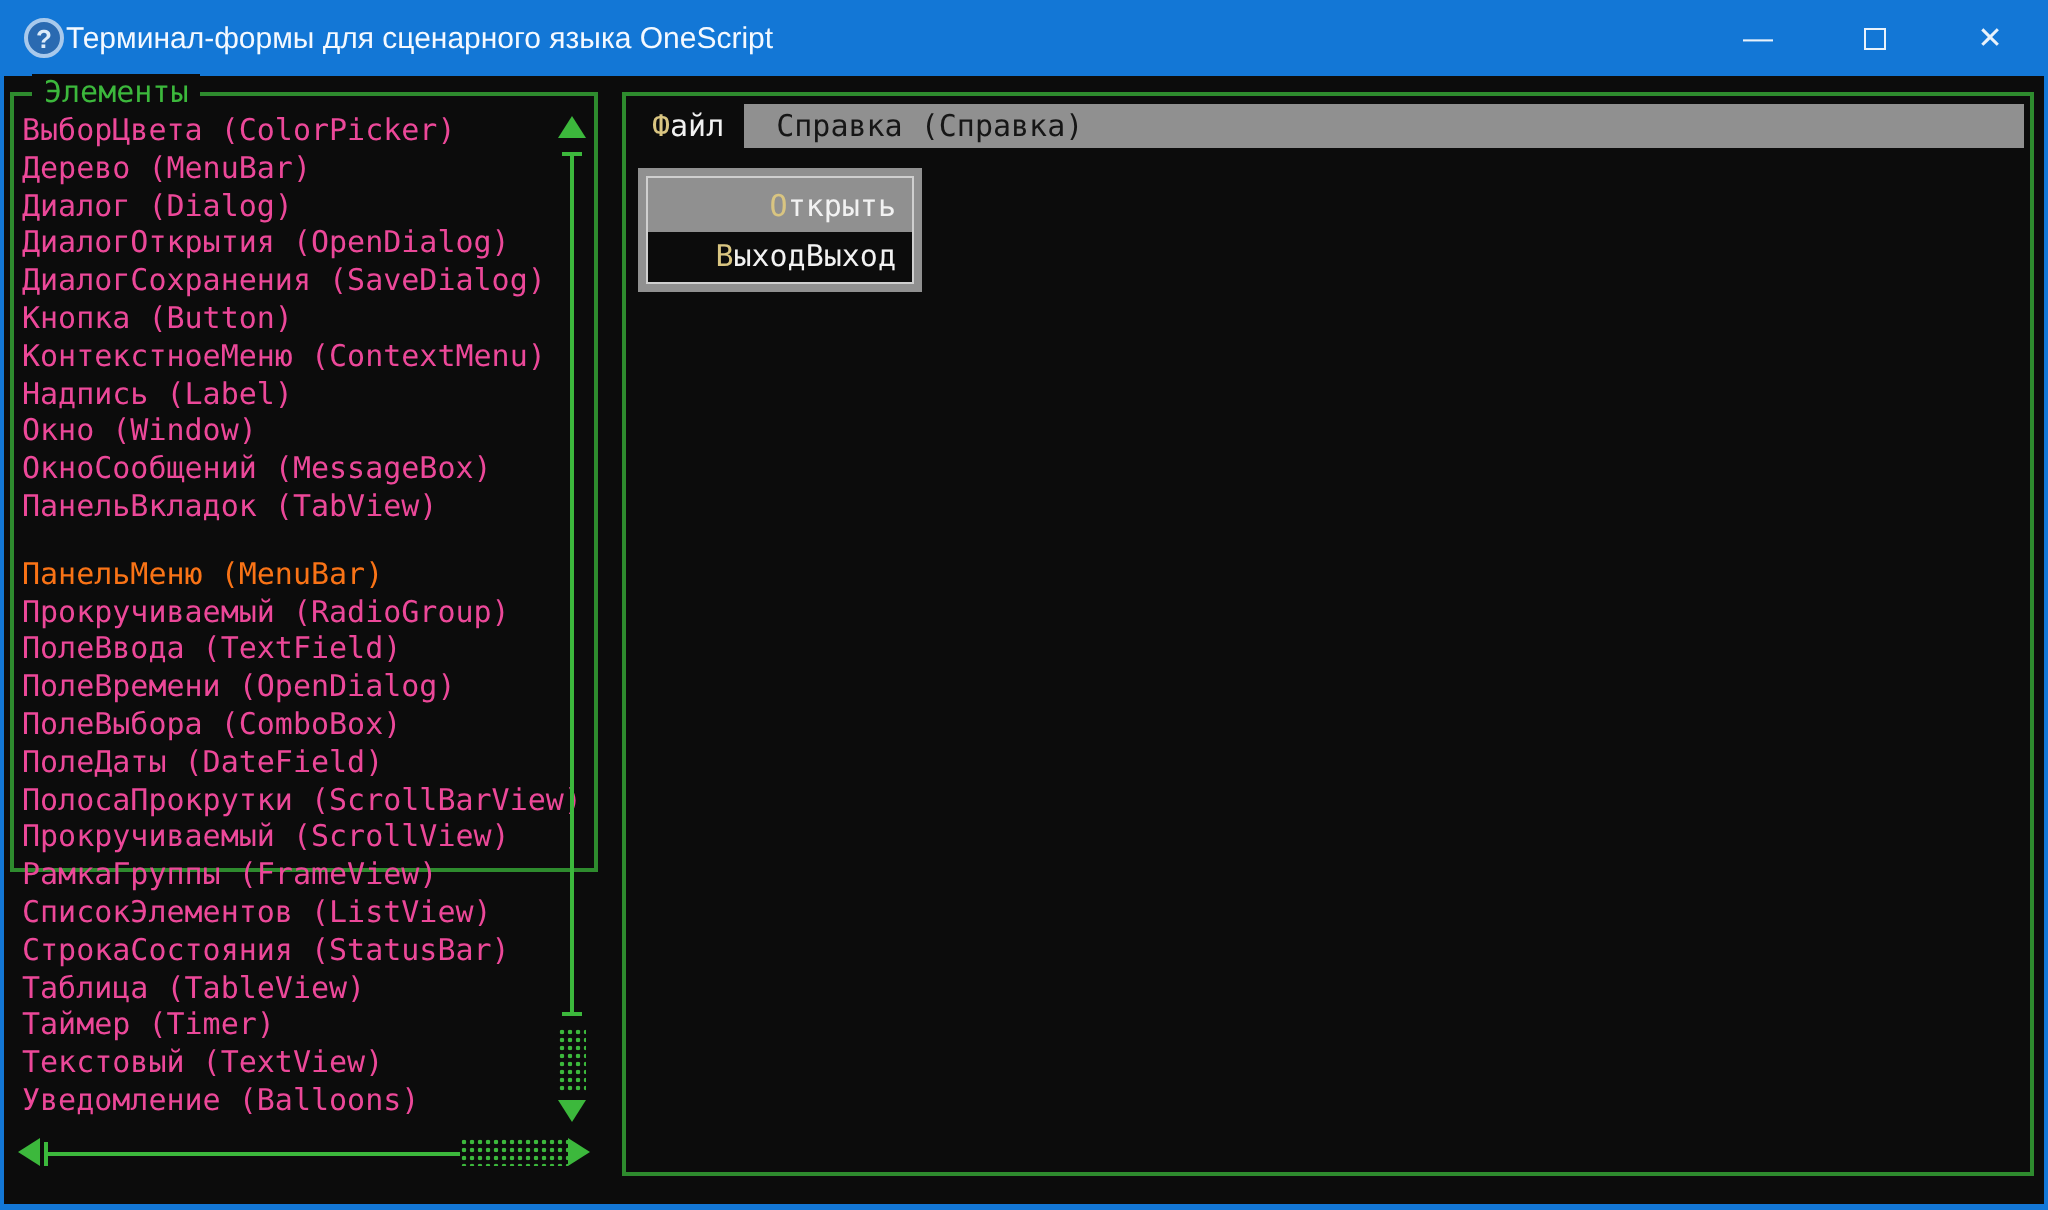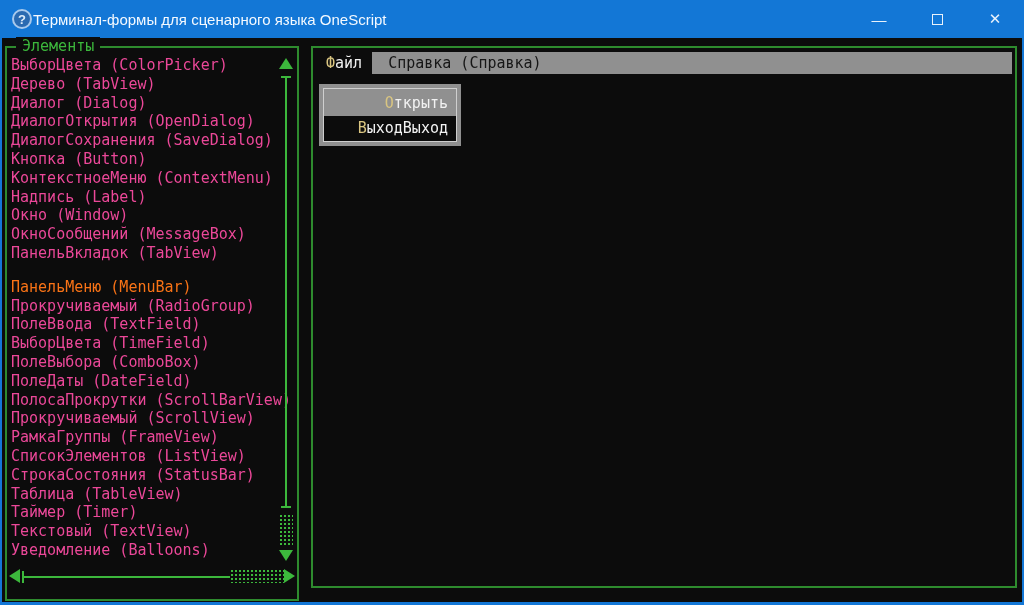--- a/index.html
+++ b/index.html
@@ -32,21 +32,21 @@
   .maxbox { width:11px; height:11px; border:1.5px solid #e9f2fb; display:block; }
 
   
   .content { position:absolute; left:-2px; top:38px; width:1024px; height:564px; background:#0c0c0c; }
 
   .frame { position:absolute; border:2px solid #2e8b2e; background:#0c0c0c; }
   .frame-title {
     position:absolute; top:-11px; left:9px; background:#0c0c0c;
     color:#3cb83c; font-size:15px; padding:0 6px; line-height:18px; white-space:nowrap;
   }
-  .frame.left  { left:5px;  top:8px; width:294px; height:555px; }
+  .frame.left  { left:5px;  top:8px; width:294px; height:390px; }
   .frame.right { left:311px; top:8px; width:706px; height:542px; }
 
   
   .list { position:absolute; left:4px; top:8px; width:270px; }
   .list-item {
     color:#ec4899; font-size:15px; line-height:18.8px; white-space:nowrap; cursor:default;
   }
   .list-item.selected { color:#f97316;margin-top:15px; }
 
   
@@ -134,34 +134,34 @@
     </div>
   </div>
 
   <div class="content">
 
     <div class="frame left">
       <div class="frame-title">Элементы</div>
 
       <div class="list" id="element-list">
           <div class="list-item">ВыборЦвета (ColorPicker)</div>
-          <div class="list-item">Дерево (TabView)</div>
+          <div class="list-item">Дерево (MenuBar)</div>
           <div class="list-item">Диалог (Dialog)</div>
           <div class="list-item">ДиалогОткрытия (OpenDialog)</div>
           <div class="list-item">ДиалогСохранения (SaveDialog)</div>
           <div class="list-item">Кнопка (Button)</div>
           <div class="list-item">КонтекстноеМеню (ContextMenu)</div>
           <div class="list-item">Надпись (Label)</div>
           <div class="list-item">Окно (Window)</div>
           <div class="list-item">ОкноСообщений (MessageBox)</div>
           <div class="list-item">ПанельВкладок (TabView)</div>
           <div class="list-item selected">ПанельМеню (MenuBar)</div>
           <div class="list-item">Прокручиваемый (RadioGroup)</div>
           <div class="list-item">ПолеВвода (TextField)</div>
-          <div class="list-item">ВыборЦвета (TimeField)</div>
+          <div class="list-item">ПолеВремени (OpenDialog)</div>
           <div class="list-item">ПолеВыбора (ComboBox)</div>
           <div class="list-item">ПолеДаты (DateField)</div>
           <div class="list-item">ПолосаПрокрутки (ScrollBarView)</div>
           <div class="list-item">Прокручиваемый (ScrollView)</div>
           <div class="list-item">РамкаГруппы (FrameView)</div>
           <div class="list-item">СписокЭлементов (ListView)</div>
           <div class="list-item">СтрокаСостояния (StatusBar)</div>
           <div class="list-item">Таблица (TableView)</div>
           <div class="list-item">Таймер (Timer)</div>
           <div class="list-item">Текстовый (TextView)</div>

